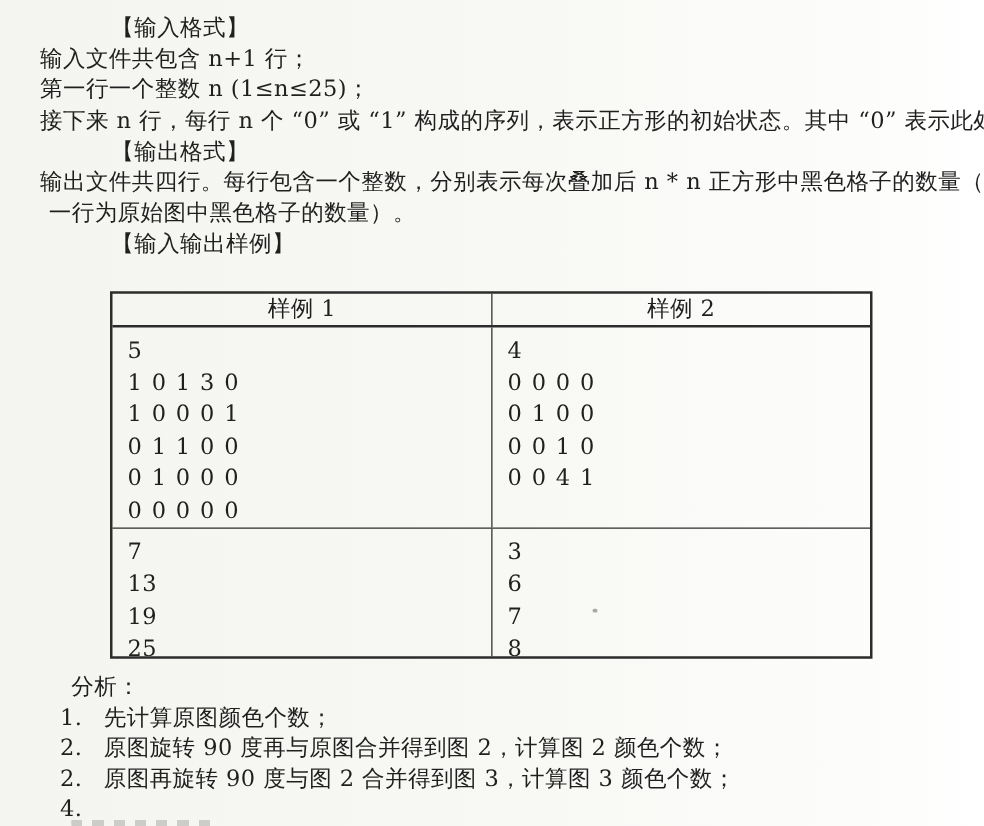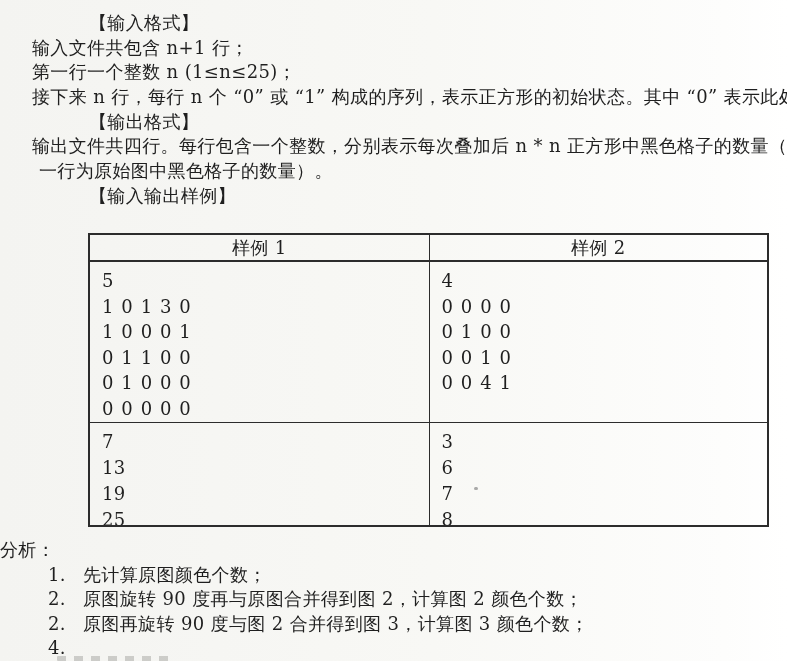--- a/index.html
+++ b/index.html
@@ -15,38 +15,38 @@
     font-size:18px;
   }
   
   .doc-text { position:absolute; top:11px; left:0; width:787px;margin-left:32px; }
   .ln { height:24.7px; line-height:24.7px; white-space:nowrap; letter-spacing:0.02em; }
   .ln.indent { }
   .ln.flush  { padding-left:7px;  }
   .ln.heading { padding-left:57px; }
   
   .sample-table {
-    position:absolute; left:88px; top:233px; width:681px; height:294px;
+    position:absolute; left:88px; top:233px; width:610px; height:294px;
     box-sizing:border-box; border:2px solid #2c2c2c;
     display:grid; grid-template-rows:27px 160px 1fr;
   }
   .trow { display:grid; grid-template-columns:1fr 1fr; min-height:0; }
   .trow.head { border-bottom:2px solid #2c2c2c; }
   .trow.output { border-top:1.5px solid #2c2c2c; }
   .th {
     text-align:center; line-height:25px; font-size:18px; letter-spacing:0.02em;
   }
   .th.right, .td.right { border-left:1.5px solid #2c2c2c; }
   .td { box-sizing:border-box; padding:6px 0 0 12px; overflow:hidden; }
   .code-line { line-height:25.5px; letter-spacing:0.06em; white-space:pre; }
   .trow.output .code-line { line-height:26px; letter-spacing:0.02em; }
   
   .analysis { position:absolute; left:0; top:538px; width:787px; }
   .analysis .ln { height:24.5px; line-height:24.5px; }
-  .an-label { }
+  .an-label { padding-left:57px; }
   .an-item { padding-left:48px; display:flex; }
   .an-num { display:inline-block; width:35px; flex:0 0 35px; }
   .an-text { flex:1 1 auto; white-space:nowrap; }
   
   .speck {
     position:absolute; left:474px; top:487px; width:4px; height:3px;
     background:#8d8d8d; border-radius:2px; opacity:.75;
   }
   .crop-line {
     position:absolute; left:57px; top:656px; width:118px; height:5px;

